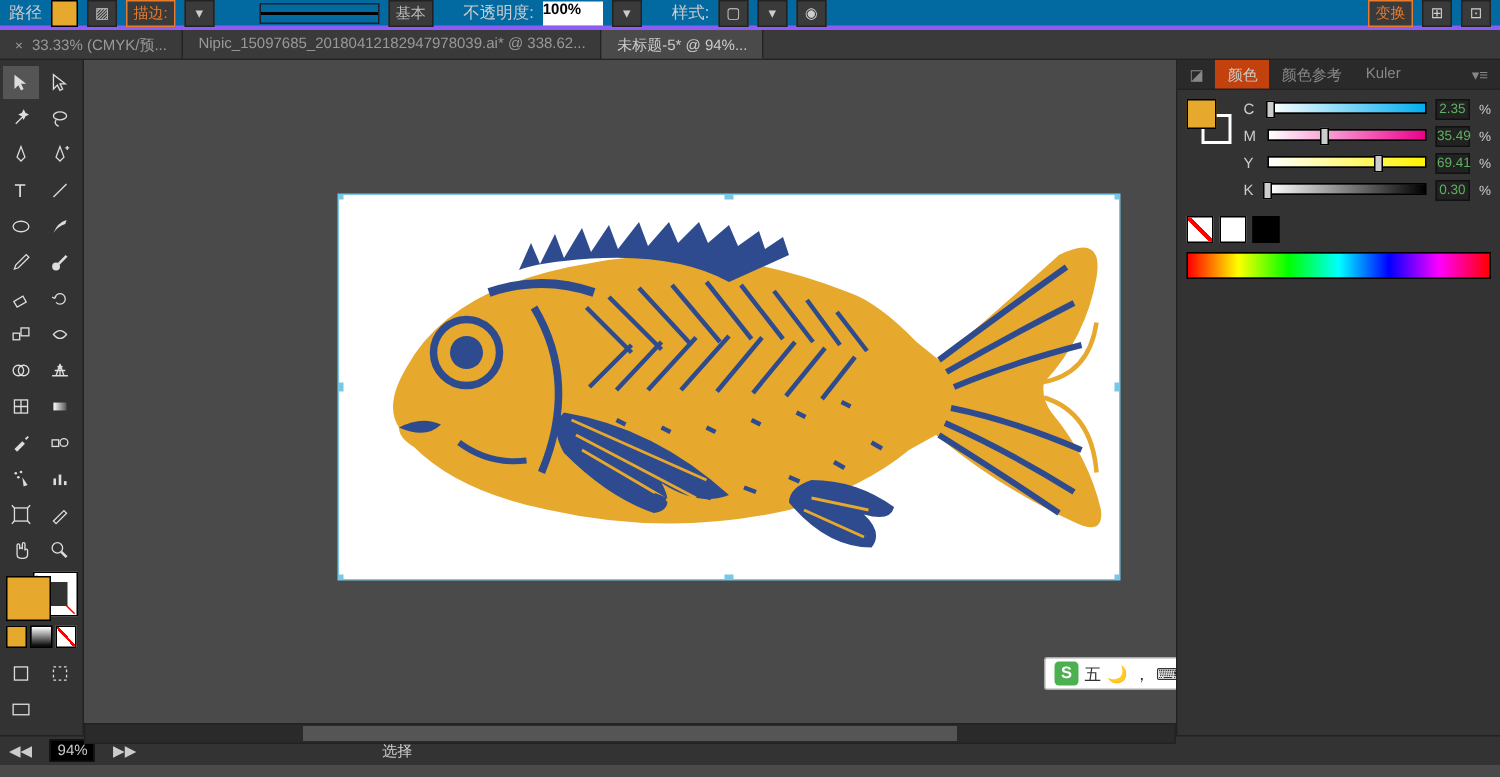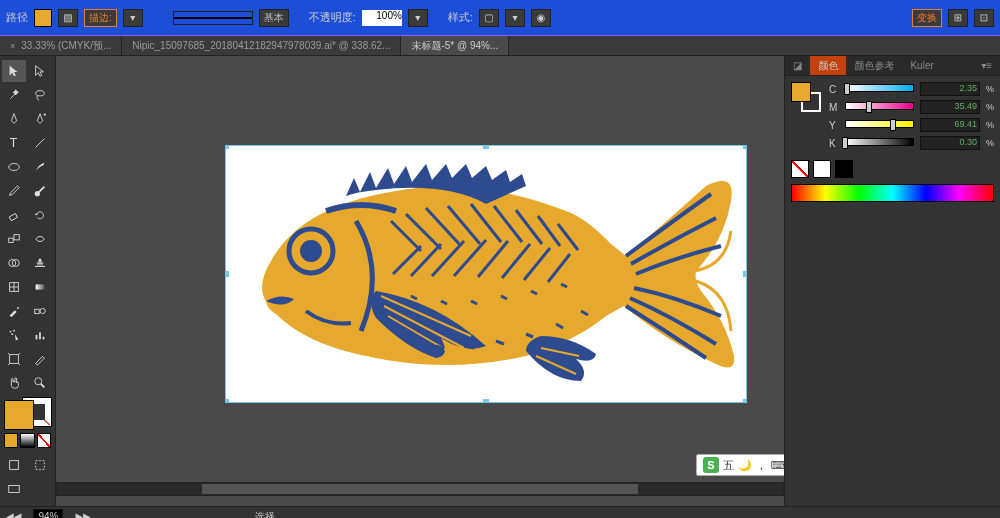--- a/index.html
+++ b/index.html
@@ -1,26 +1,26 @@
 <!DOCTYPE html>
 <html><head>
 <meta charset="utf-8">
 <style>
   * { box-sizing: border-box; margin: 0; padding: 0; user-select: none; }
   body { width: 1000px; height: 518px; background: #4a4a4a; font-family: "Microsoft YaHei", sans-serif; font-size: 11px; color: #ccc; overflow: hidden; }
   
-  .topbar { height: 36px; background: #1d4ed8; display: flex; align-items: center; padding: 0 6px; gap: 6px; border-bottom: 1px solid #8b5cf6; }
+  .topbar { height: 20px; background: #0369a1; display: flex; align-items: center; padding: 0 6px; gap: 6px; border-bottom: 3px solid #8b5cf6; }
   .topbar .label { color: #ccc; font-size: 11px; }
   .swatch { width: 18px; height: 18px; border: 1px solid #000; }
   .swatch.yellow { background: #e6a82d; }
   .miniicon { width: 20px; height: 18px; background: #3a3a3a; border: 1px solid #222; display: inline-flex; align-items: center; justify-content: center; font-size: 10px; }
   .dropdown { background: #3a3a3a; border: 1px solid #222; height: 18px; display: flex; align-items: center; padding: 0 4px; color: #bbb; font-size: 10px; }
   .dropdown.orange { color: #e87b2c; border-color: #e87b2c; }
   .stroke-sample { width: 80px; height: 14px; background: linear-gradient(#000,#000) center/100% 2px no-repeat; border: 1px solid #222; }
-  .opacity-input { width: 40px; height: 16px; background: #fff; color: #000; font-size: 10px; text-align: right; }
+  .opacity-input { width: 40px; height: 16px; background: #fff; color: #000; font-size: 10px; text-align: left; font-weight: bold; }
   
   .tabbar { height: 20px; background: #3a3a3a; display: flex; align-items: center; border-bottom: 1px solid #222; font-size: 10px; }
   .tab { padding: 0 10px; height: 100%; display: flex; align-items: center; color: #999; border-right: 1px solid #222; white-space: nowrap; overflow: hidden; }
   .tab.active { background: #4a4a4a; color: #ccc; }
   .tab .x { margin-right: 6px; font-size: 9px; }
   
   .main { display: flex; height: 450px; }
   
   .toolbox { width: 56px; background: #333; border-right: 1px solid #222; display: flex; flex-direction: column; padding: 4px 2px; }
   .toolrow { display: flex; gap: 2px; margin-bottom: 2px; }
@@ -46,21 +46,21 @@
   .color-panel { padding: 6px; }
   .cmyk-row { display: flex; align-items: center; gap: 6px; margin-bottom: 4px; font-size: 10px; }
   .cmyk-row .ch { width: 10px; color: #ccc; }
   .cmyk-slider { flex: 1; height: 10px; position: relative; }
   .cmyk-slider .track { height: 8px; border: 1px solid #000; }
   .track.c { background: linear-gradient(to right, #fff, #00aeef); }
   .track.m { background: linear-gradient(to right, #fff, #ec008c); }
   .track.y { background: linear-gradient(to right, #fff, #fff200); }
   .track.k { background: linear-gradient(to right, #fff, #000); }
   .cmyk-slider .thumb { position: absolute; top: -1px; width: 6px; height: 12px; background: #ccc; border: 1px solid #000; transform: translateX(-50%); }
-  .cmyk-val { width: 60px; height: 14px; background: #222; color: #5fb05f; border: 1px solid #111; font-size: 9px; text-align: right; padding-right: 2px; }
+  .cmyk-val { width: 23px; height: 14px; background: #222; color: #5fb05f; border: 1px solid #111; font-size: 9px; text-align: right; padding-right: 2px; }
   .cmyk-pct { font-size: 9px; }
   .panel-swatches { display: flex; gap: 4px; margin: 6px 0; }
   .panel-swatches .sw { width: 18px; height: 18px; border: 1px solid #000; }
   .spectrum { height: 18px; background: linear-gradient(to right, red, yellow, lime, cyan, blue, magenta, red); border: 1px solid #000; margin-top: 4px; }
   .panel-fillstroke { width: 30px; height: 30px; position: relative; margin-bottom: 6px; }
   .panel-fillstroke .f { position: absolute; top: 0; left: 0; width: 20px; height: 20px; background: #e6a82d; border: 1px solid #000; }
   .panel-fillstroke .s { position: absolute; bottom: 0; right: 0; width: 20px; height: 20px; border: 2px solid #fff; background: #333; }
   
   .statusbar { height: 20px; background: #333; border-top: 1px solid #222; display: flex; align-items: center; font-size: 10px; padding: 0 6px; gap: 12px; }
   .zoom { background: #000000; padding: 1px 4px; border: 1px solid #111; }

